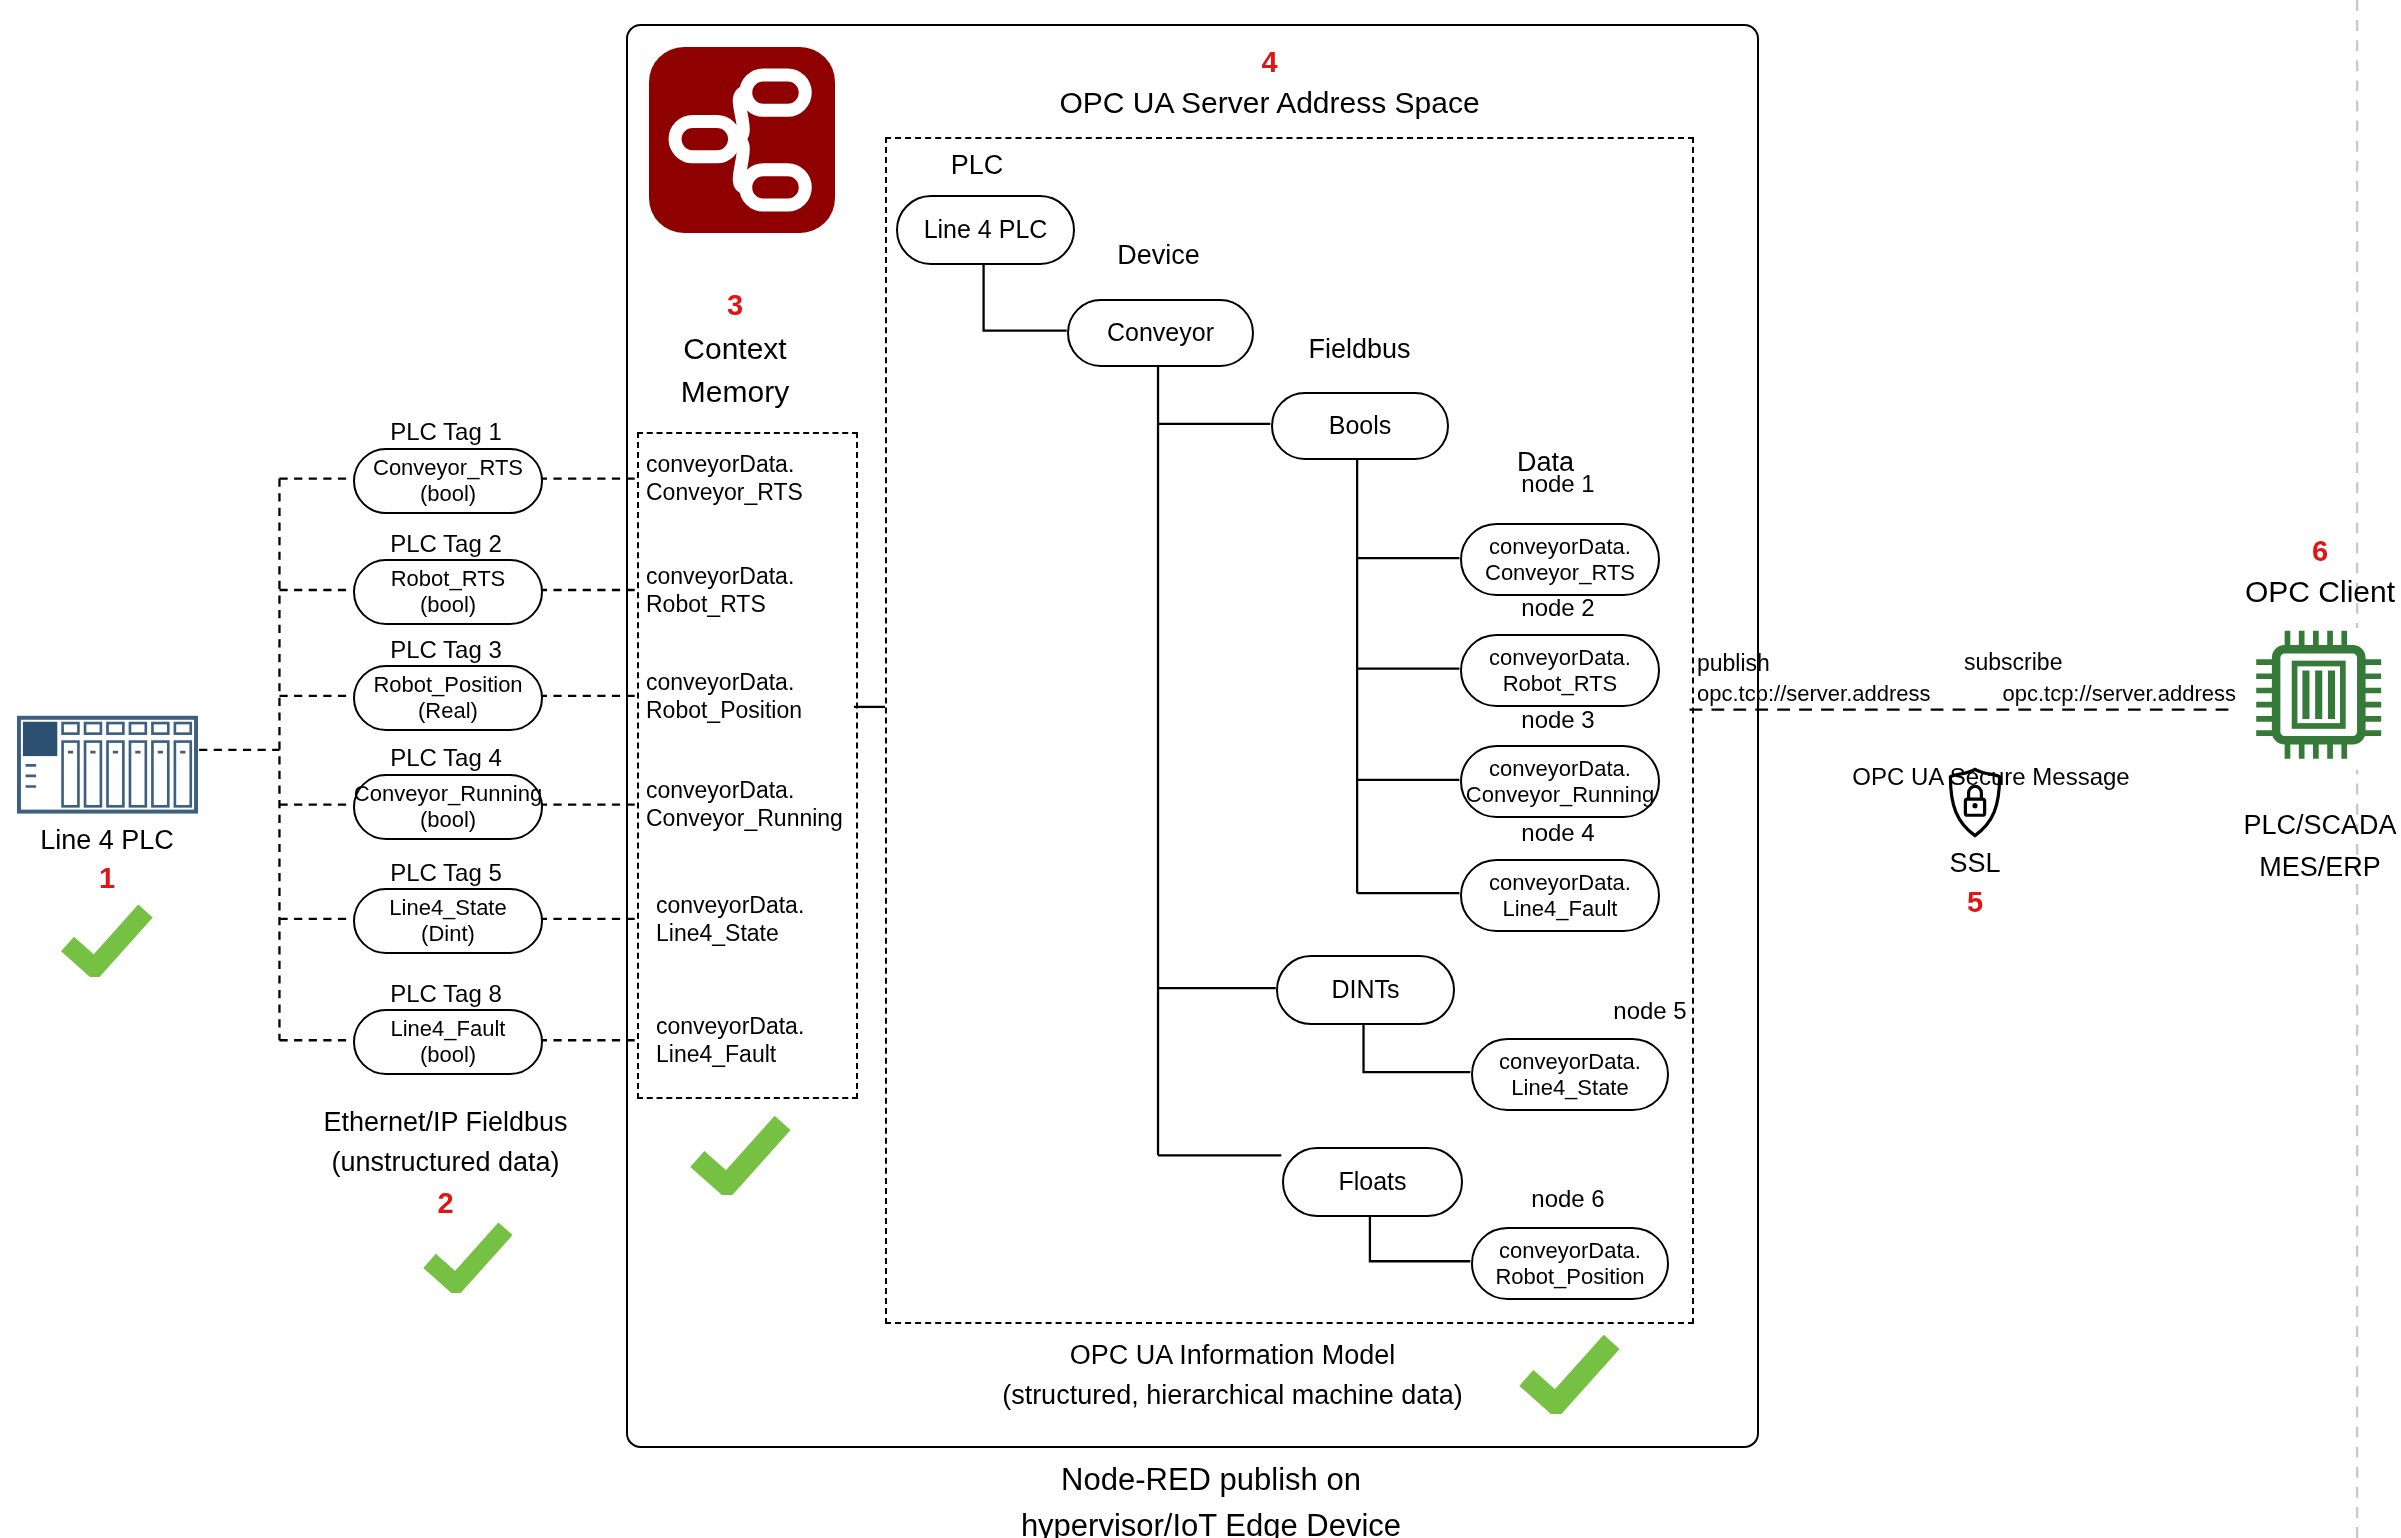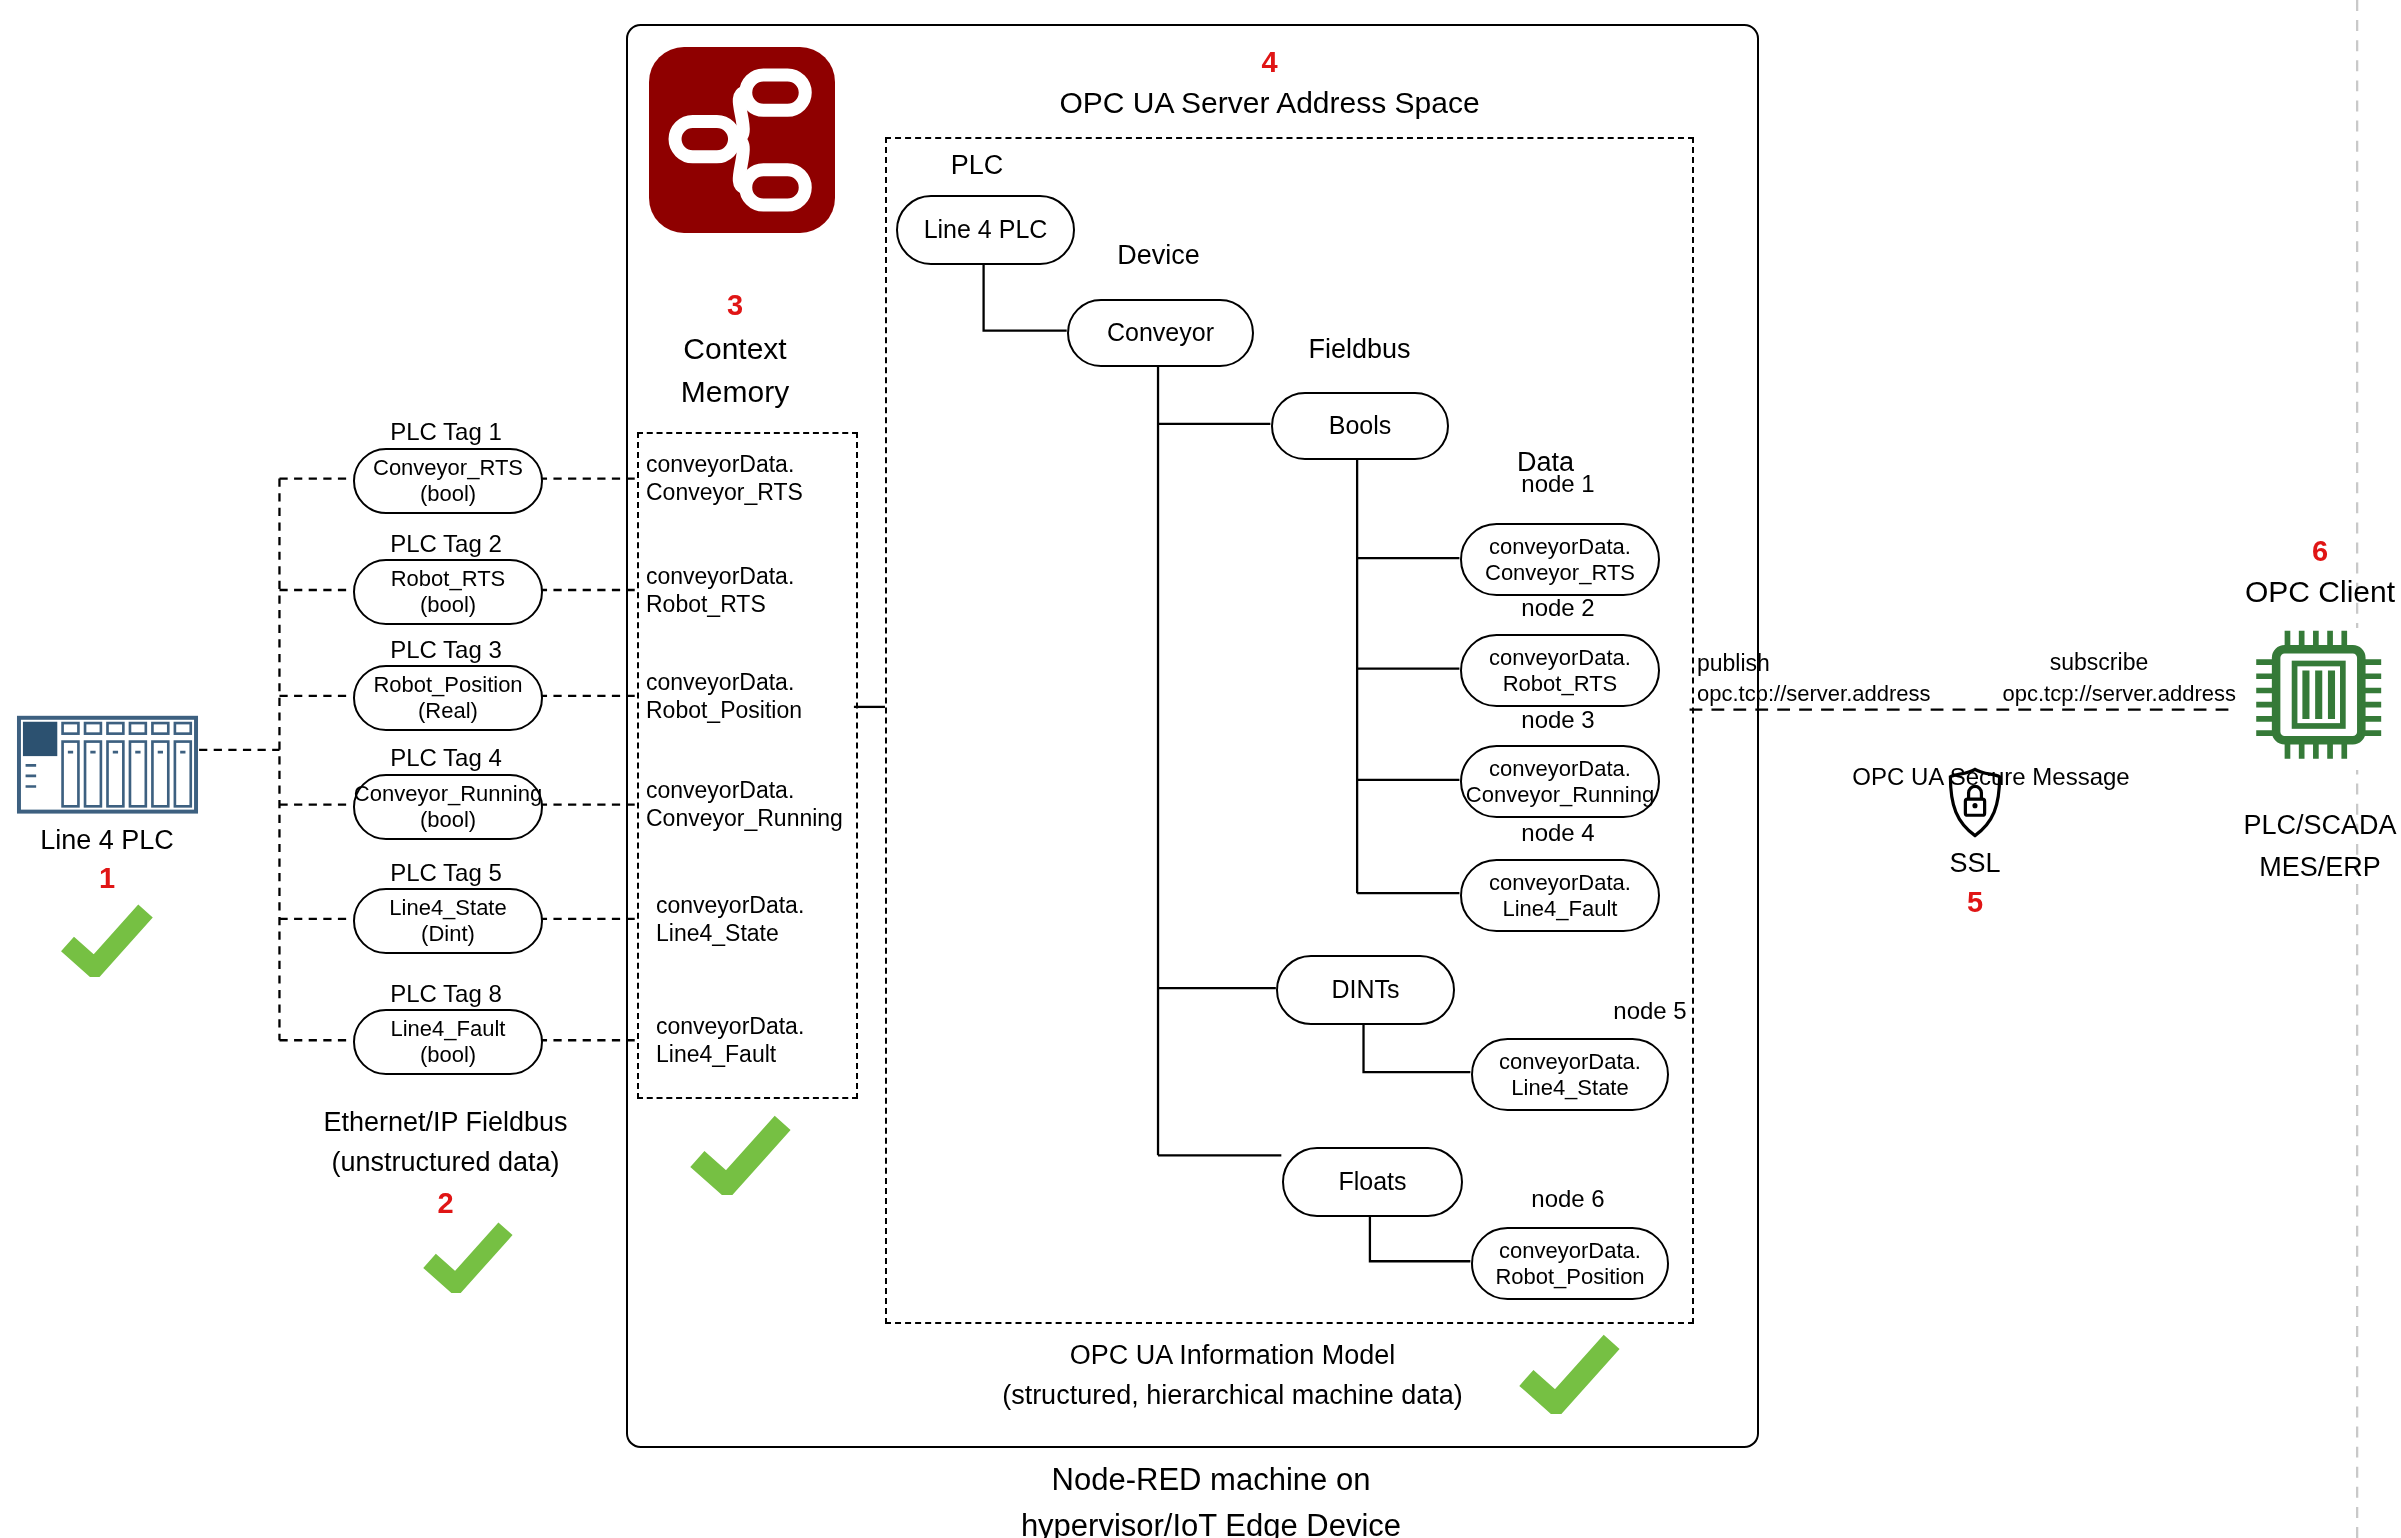--- a/index.html
+++ b/index.html
@@ -195,21 +195,21 @@
         <rect x="52" y="15" width="32" height="19" rx="9.5"></rect>
         <rect x="52" y="66" width="32" height="19" rx="9.5"></rect>
         <rect x="14" y="40" width="32" height="19" rx="9.5"></rect>
         <path d="M46 49.5 C 58 49.5, 42 24.5, 52 24.5"></path>
         <path d="M46 49.5 C 58 49.5, 42 75.5, 52 75.5"></path>
       </g>
     </svg>
   </div>
 
   <div class="lbl c twoline" style="left:937px; top:1457px; width:548px; font-size:31px; line-height:46px;">
-    <span>Node-RED machine on</span>
+    <span>Node-RED publish on</span>
     <span>hypervisor/IoT Edge Device</span>
   </div>
 
   <div class="step" style="left:950px; top:46px; width:639px;">4</div>
   <div class="lbl c" style="left:950px; top:86px; width:639px; font-size:30px;">OPC UA Server Address Space</div>
 
   <div class="lbl c" style="left:913px; top:150px; width:128px; font-size:27px;">PLC</div>
   <div class="pill" style="left:896px; top:195px; width:175px; height:66px; font-size:25px;">
     <span>Line 4 PLC</span>
   </div>
@@ -271,21 +271,21 @@
   <div class="lbl c twoline" style="left:849px; top:1335px; width:767px; font-size:27px; line-height:40px;">
     <span>OPC UA Information Model</span>
     <span>(structured, hierarchical machine data)</span>
   </div>
   <svg class="check" style="left:1516px; top:1332px;" width="106" height="82" viewBox="0 0 64 50">
       <path d="M6 28 L24 44 L58 6"></path>
     </svg>
 
   <div class="lbl" style="left:1697px; top:650px; width:274px; font-size:23px;">publish</div>
   <div class="lbl" style="left:1697px; top:681px; width:292px; font-size:22px;">opc.tcp://server.address</div>
-  <div class="lbl" style="left:1964px; top:649px; width:270px; font-size:23px; text-align:center;">subscribe</div>
+  <div class="lbl" style="left:1964px; top:649px; width:270px; font-size:23px; text-align:left;">subscribe</div>
   <div class="lbl" style="left:1944px; top:681px; width:292px; font-size:22px; text-align:right;">opc.tcp://server.address</div>
 
   <div class="lbl c" style="left:1790px; top:729px; width:402px; font-size:24px;margin-top:34px;">OPC UA Secure Message</div>
   <div class="abs" style="left:1942px; top:765px; width:66px; height:77px; z-index:3;">
     <svg viewBox="0 0 60 72" width="66" height="77">
       <path d="M30 4 C 38 9 48 8 53 11 C 53 38 47 54 30 66 C 13 54 7 38 7 11 C 12 8 22 9 30 4 Z" fill="none" stroke="#000" stroke-width="3"></path>
       <path d="M24 32 v-6 a6 6 0 0 1 12 0 v6" fill="none" stroke="#000" stroke-width="3"></path>
       <rect x="21" y="32" width="18" height="15" rx="2" fill="none" stroke="#000" stroke-width="3"></rect>
       <circle cx="30" cy="38" r="2.4" fill="#000"></circle>
     </svg>

